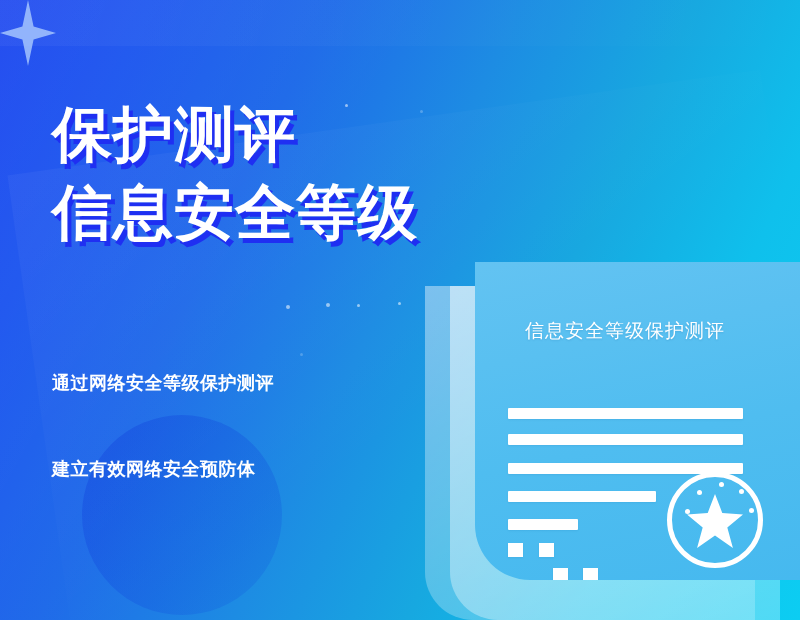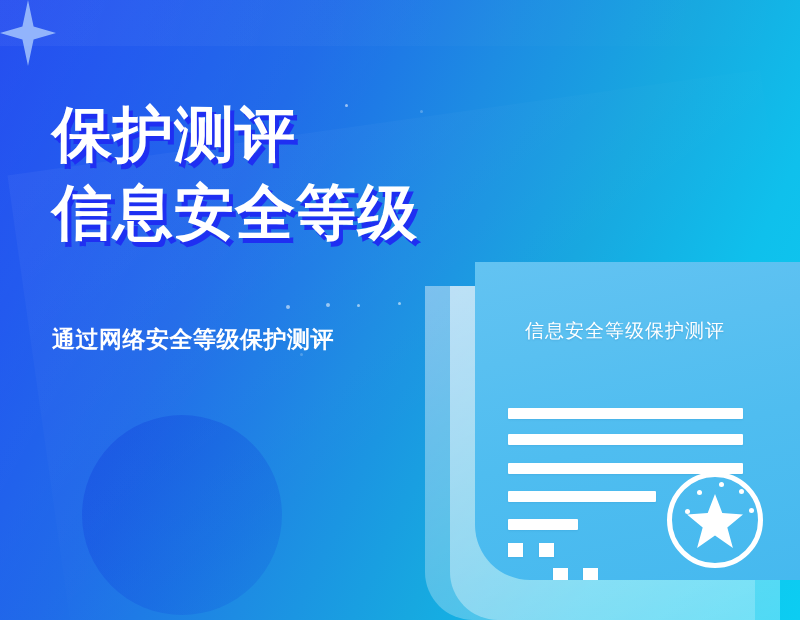--- a/index.html
+++ b/index.html
@@ -99,26 +99,27 @@
   }
 
   
   #subtitle {
     position: absolute;
     left: 52px;
     top: 318px;
     z-index: 6;
   }
   .subtitle-line {
-    font-size: 23px;
+    font-size: 18px;
     line-height: 42px;
     font-weight: bold;
     color: #ffffff;
     letter-spacing: 0.5px;
     white-space: nowrap;
+    margin-top: 44px;
   }
 
   
   #card-stack {
     position: absolute;
     left: 420px;
     top: 255px;
     width: 380px;
     height: 365px;
     z-index: 4;
@@ -232,20 +233,21 @@
     <div class="dot" style="left:300px;top:353px;width:3px;height:3px;opacity:.4;"></div>
   </div>
 
   <div id="headline">
     <div class="headline-line">保护测评</div>
     <div class="headline-line">信息安全等级</div>
   </div>
 
   <div id="subtitle">
     <div class="subtitle-line">通过网络安全等级保护测评</div>
+    <div class="subtitle-line">建立有效网络安全预防体</div>
   </div>
 
   <div id="card-stack">
     <div class="card-back-2"></div>
     <div class="card-back-1"></div>
 
     <div class="card-front">
       <div id="card-title">信息安全等级保护测评</div>
 
       <div class="card-bar" style="left:33px;top:146px;width:235px;"></div>

